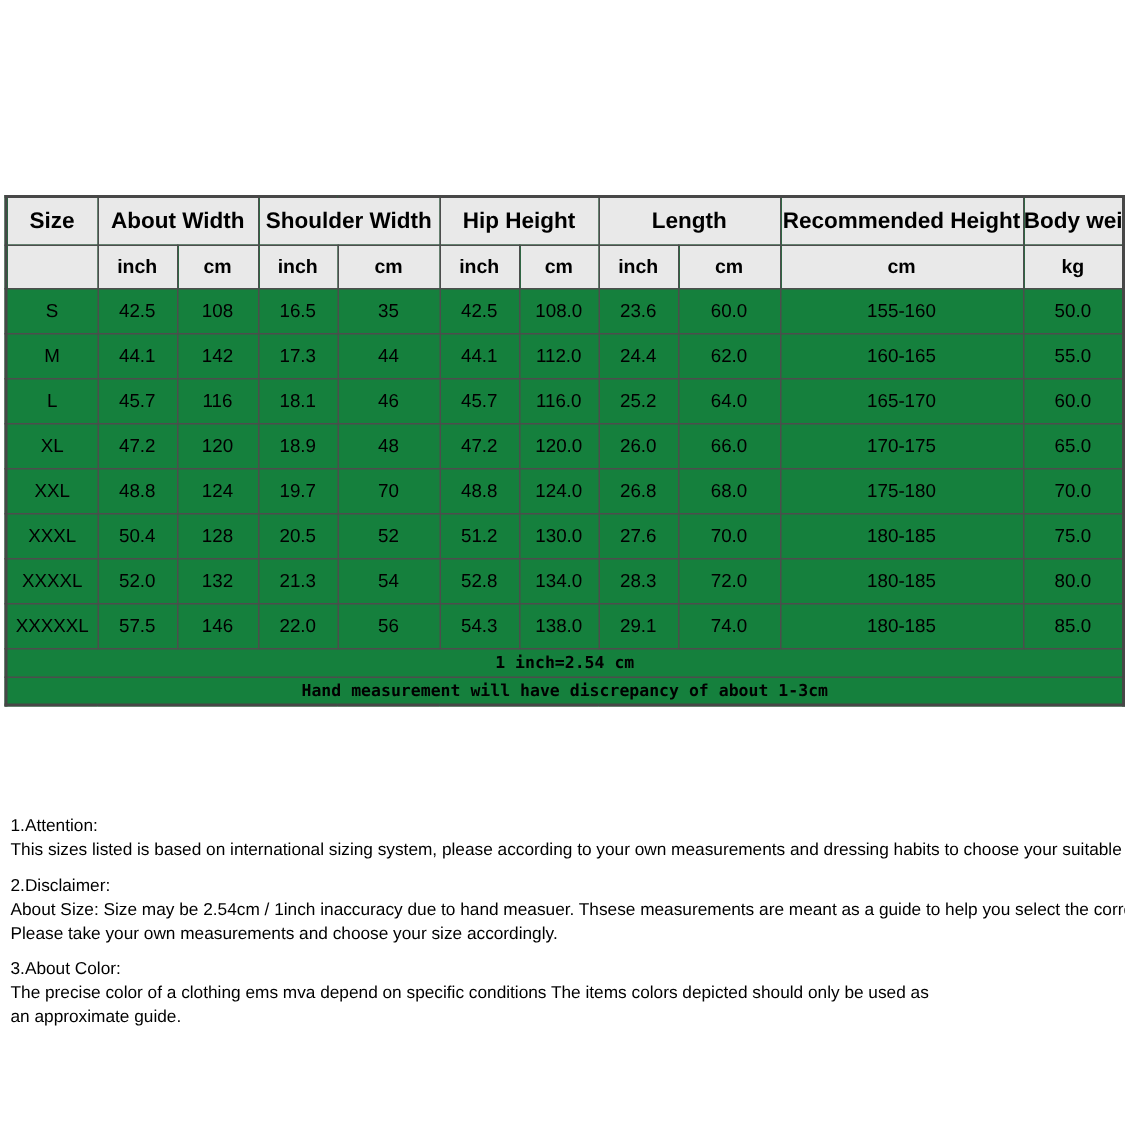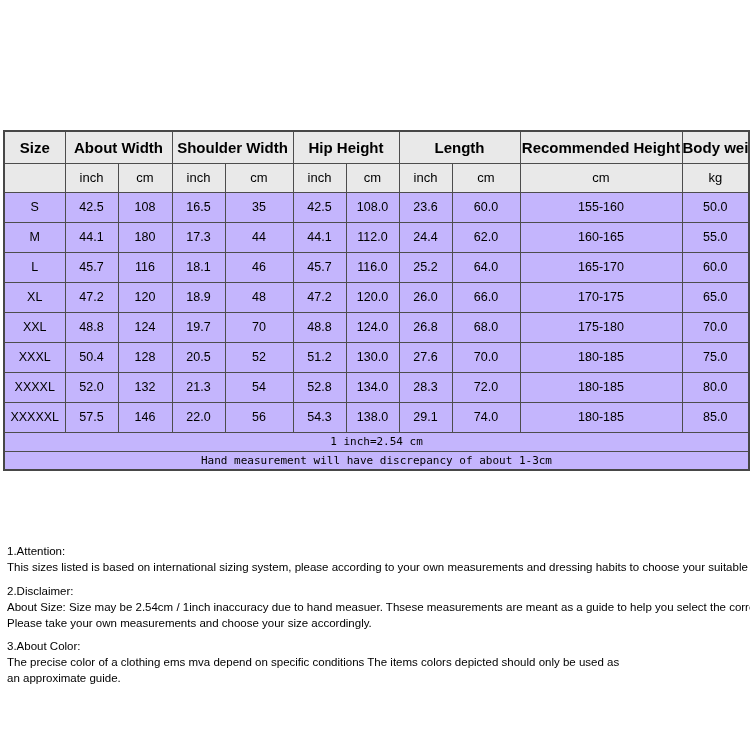--- a/index.html
+++ b/index.html
@@ -12,54 +12,54 @@
     font-family: "Liberation Sans", sans-serif;
     color: #000000;
   }
   .size-table {
     position: absolute;
     left: 3px;
     top: 130px;
     width: 745px;
     border-collapse: collapse;
     table-layout: fixed;
-    background: #c4b5fd;
+    background: #15803d;
     border: 2px solid #474747;
   }
   .size-table th, .size-table td {
     border: 1px solid #4d4d4d;
     text-align: center;
     vertical-align: middle;
     padding: 0;
     overflow: hidden;
     white-space: nowrap;
   }
   tr.main-header { height: 32px; }
   tr.main-header th {
     font-size: 15px;
     font-weight: bold;
     background: #e9e9e9;
   }
   tr.unit-header { height: 29px; }
   tr.unit-header td {
     font-size: 13px;
-    font-weight: normal;
+    font-weight: bold;
     background: #e9e9e9;
     margin-left: 32px;
   }
   tr.data-row { height: 30px; }
   tr.data-row td {
     font-size: 12.5px;
     font-weight: normal;
   }
   tr.footnote-row { height: 19px; }
   tr.footnote-row td {
     font-family: "DejaVu Sans Mono", monospace;
     font-size: 11px;
-    font-weight: normal;
+    font-weight: bold;
     margin-left: 28px;
   }
   .notes {
     position: absolute;
     left: 7px;
     top: 543px;
     font-size: 11.5px;
     line-height: 16px;
   }
   .note-line { white-space: nowrap; }
@@ -116,21 +116,21 @@
         <td>42.5</td>
         <td>108.0</td>
         <td>23.6</td>
         <td>60.0</td>
         <td>155-160</td>
         <td>50.0</td>
       </tr>
       <tr class="data-row">
         <td>M</td>
         <td>44.1</td>
-        <td>180</td>
+        <td>142</td>
         <td>17.3</td>
         <td>44</td>
         <td>44.1</td>
         <td>112.0</td>
         <td>24.4</td>
         <td>62.0</td>
         <td>160-165</td>
         <td>55.0</td>
       </tr>
       <tr class="data-row">

